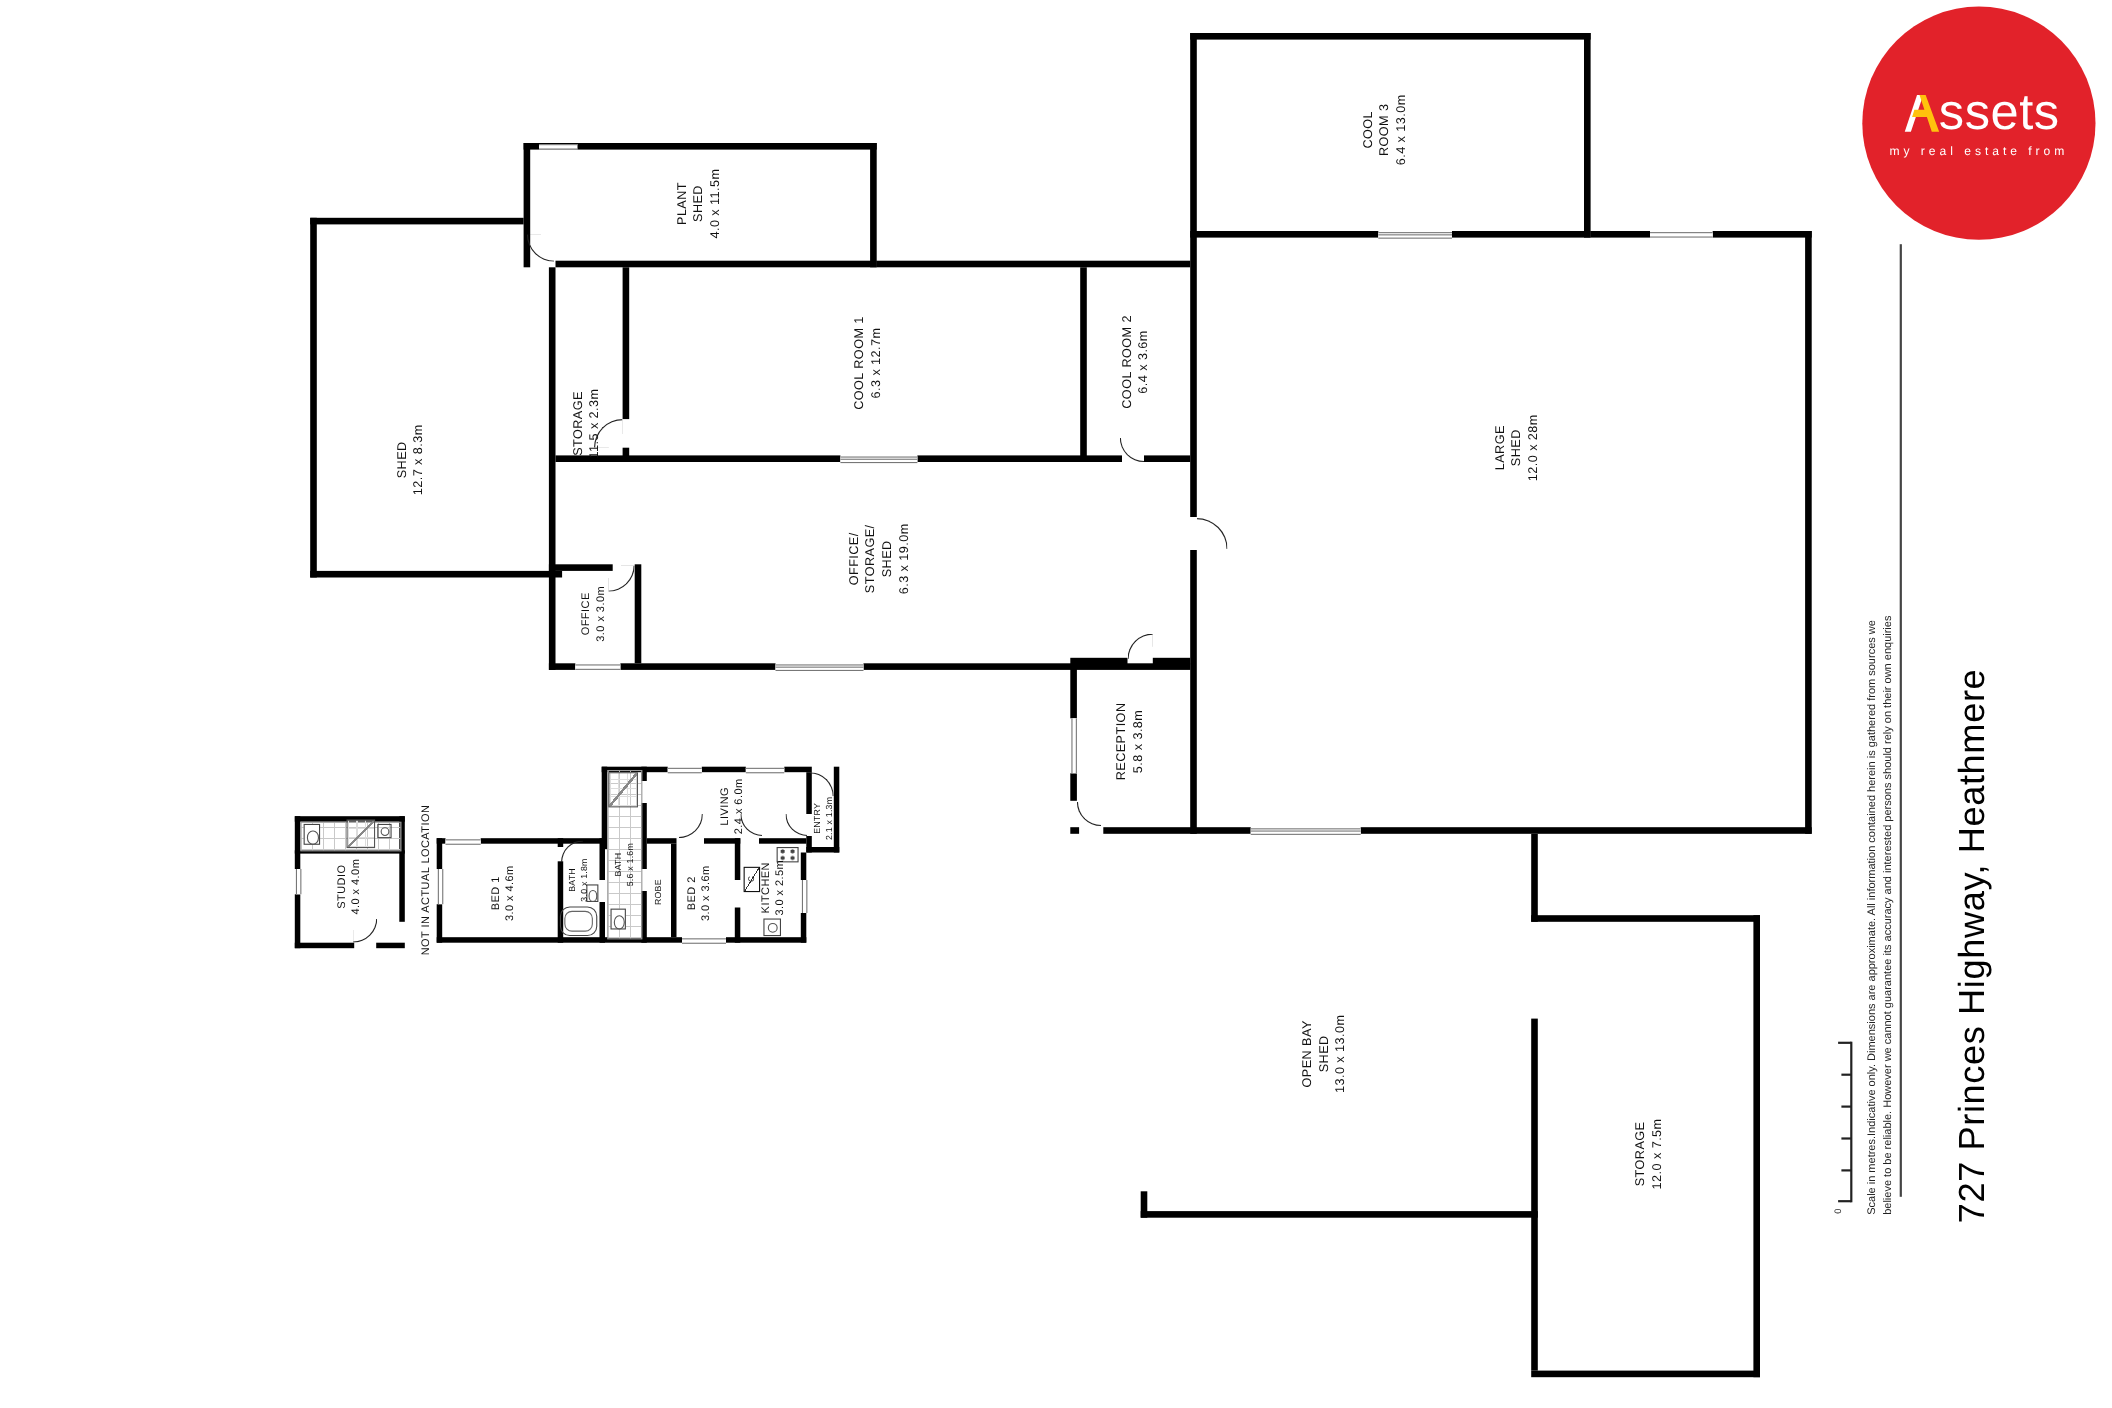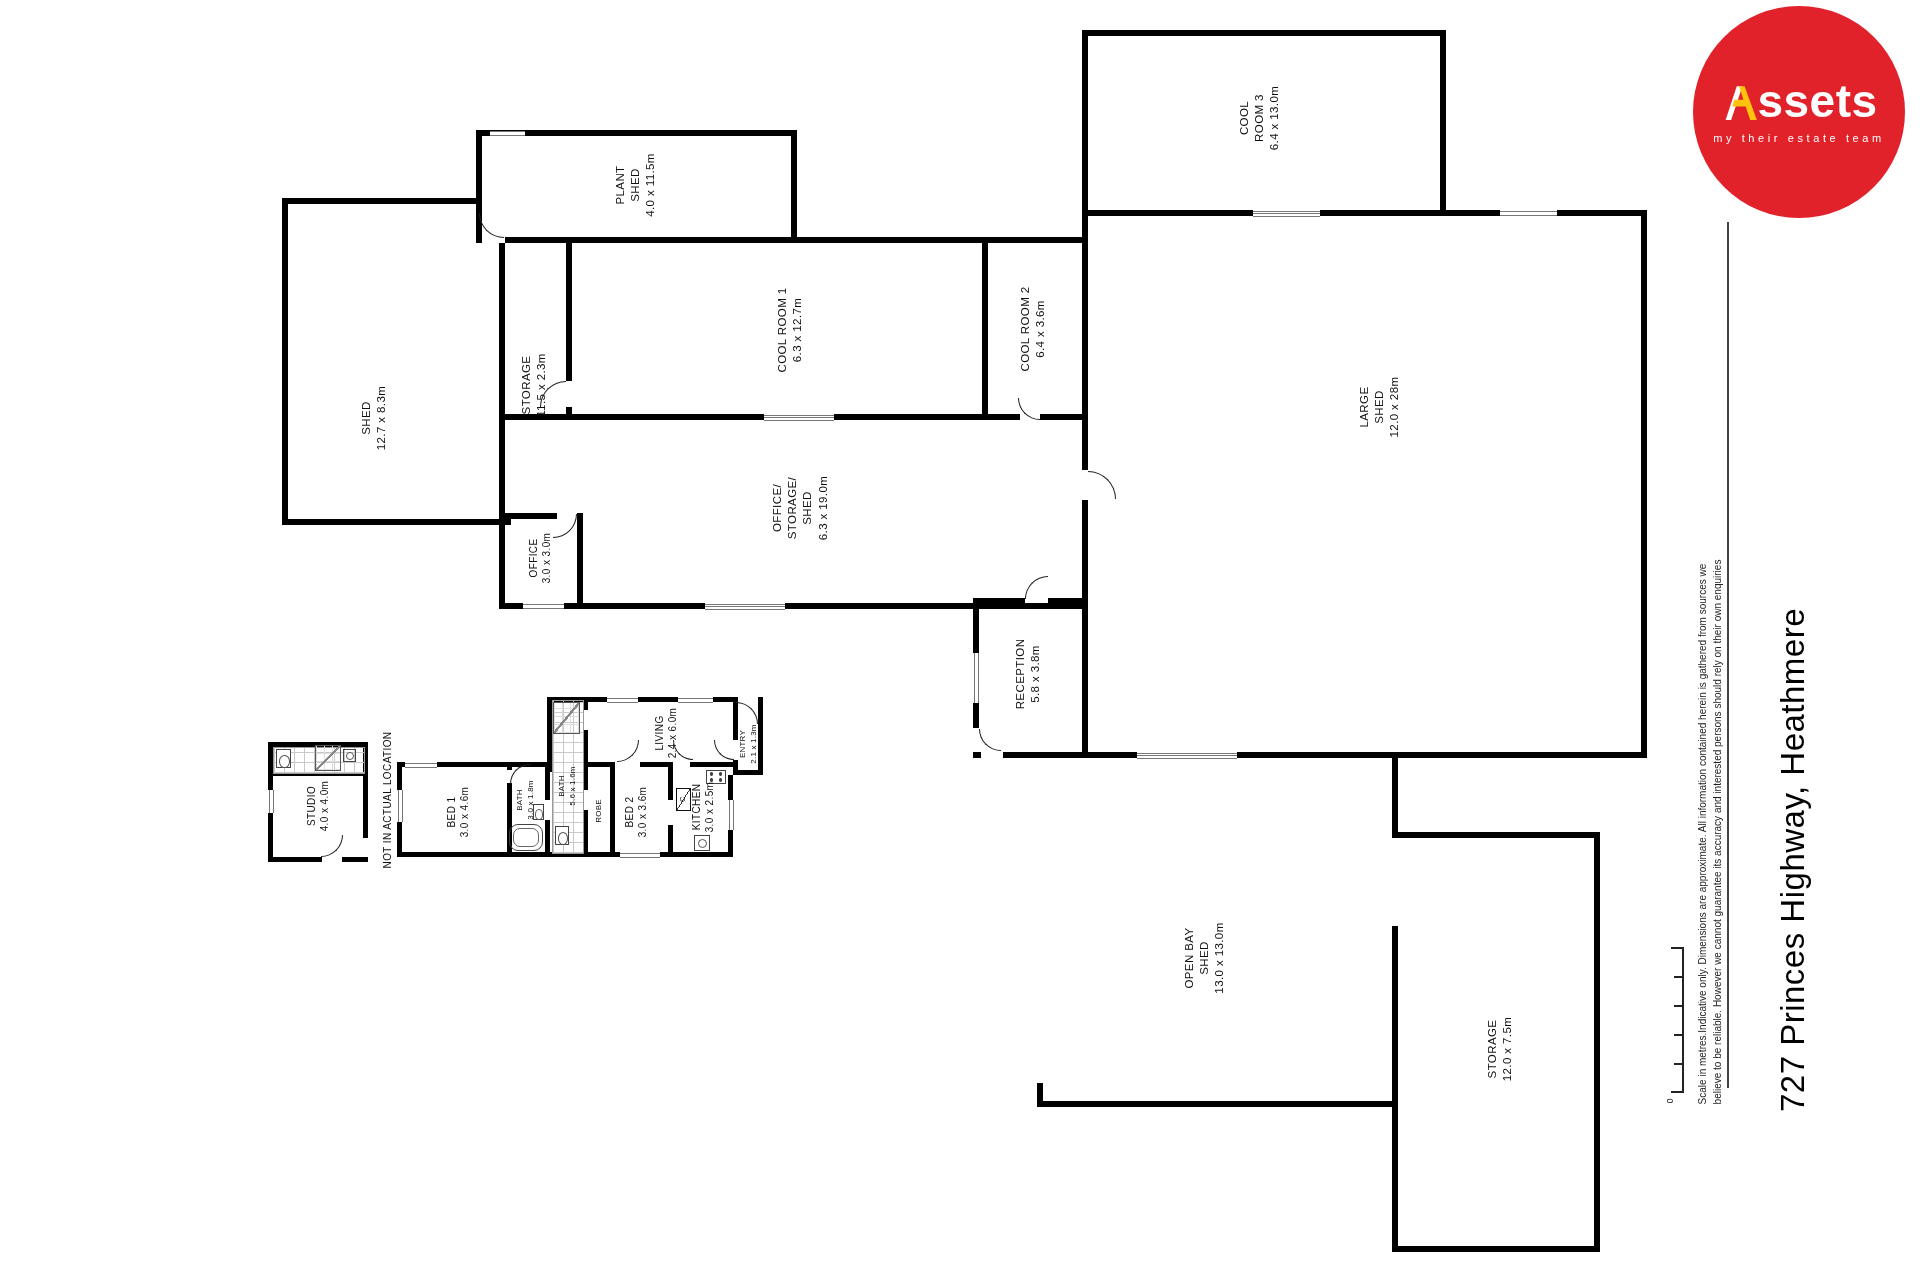--- a/index.html
+++ b/index.html
@@ -56,21 +56,21 @@
   .address{position:absolute;transform:translate(-50%,-50%) rotate(-90deg);
      font-size:33px;color:#000;white-space:nowrap;letter-spacing:.5px;}
   
   .sb-line{position:absolute;background:#222;}
   .sb-t{position:absolute;background:#222;}
   .sb-zero{position:absolute;transform:rotate(-90deg);font-size:8.5px;color:#222;}
   
   .logo{position:absolute;left:1693px;top:6px;width:212px;height:212px;border-radius:50%;
      background:#E2222A;display:flex;flex-direction:column;align-items:center;justify-content:center;}
   .logo-word{display:flex;align-items:flex-end;}
-  .logo-word .rest{color:#fff;font-weight:700;font-size:46px;line-height:.9;letter-spacing:.5px;}
+  .logo-word .rest{color:#fff;font-weight:400;font-size:46px;line-height:.9;letter-spacing:.5px;}
   .logo-a{width:38px;height:42px;margin-right:-1px;}
   .logo-tag{margin-top:9px;color:#fff;font-size:11px;letter-spacing:3.6px;white-space:nowrap;}
 </style>
 </head>
 <body>
 
 <div class="plan">
 
   <div class="w" style="left:476px;top:130px;width:321px;height:6px"></div>
   <div class="w" style="left:476px;top:130px;width:6px;height:113px"></div>
@@ -309,21 +309,21 @@
   </div>
 
   <div class="logo">
     <div class="logo-word">
       <svg class="logo-a" viewBox="0 0 34 32">
         <polygon points="5,32 15,2 20,2 10,32" fill="#ffffff"></polygon>
         <polygon points="17,2 22,2 33,32 27,32 23,20 11,20 12.8,14 21,14" fill="#FFC20D"></polygon>
       </svg>
       <span class="rest">ssets</span>
     </div>
-    <div class="logo-tag">my their estate team</div>
+    <div class="logo-tag">my real estate from</div>
   </div>
 
   <div class="rule-v" style="left:1727px;top:222px;width:1.5px;height:866px"></div>
 
   <div class="disclaimer" style="left:1710px;top:832px">
     <div>Scale in metres.Indicative only. Dimensions are approximate. All information contained herein is gathered from sources we</div>
     <div>believe to be reliable. However we cannot guarantee its accuracy and interested persons should rely on their own enquiries</div>
   </div>
 
   <div class="address" style="left:1793px;top:860px">727 Princes Highway, Heathmere</div>

